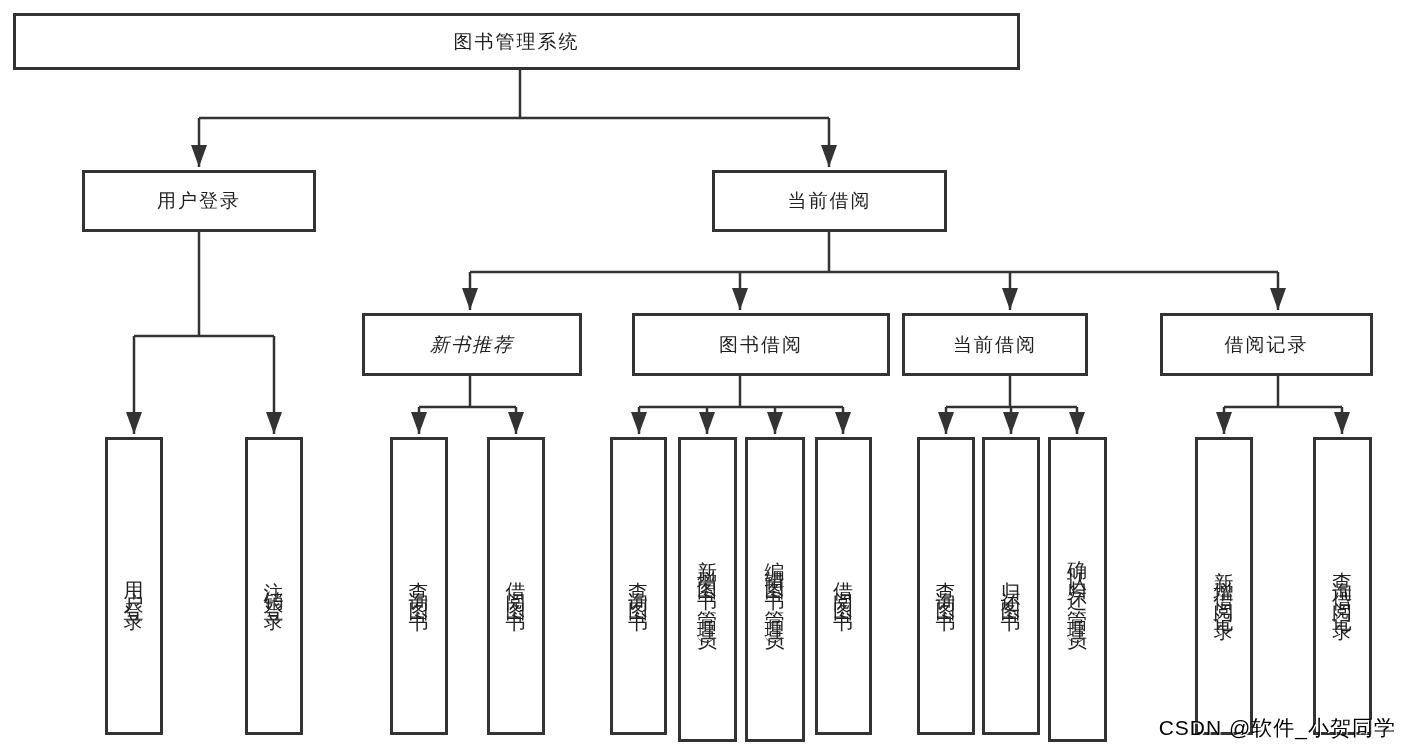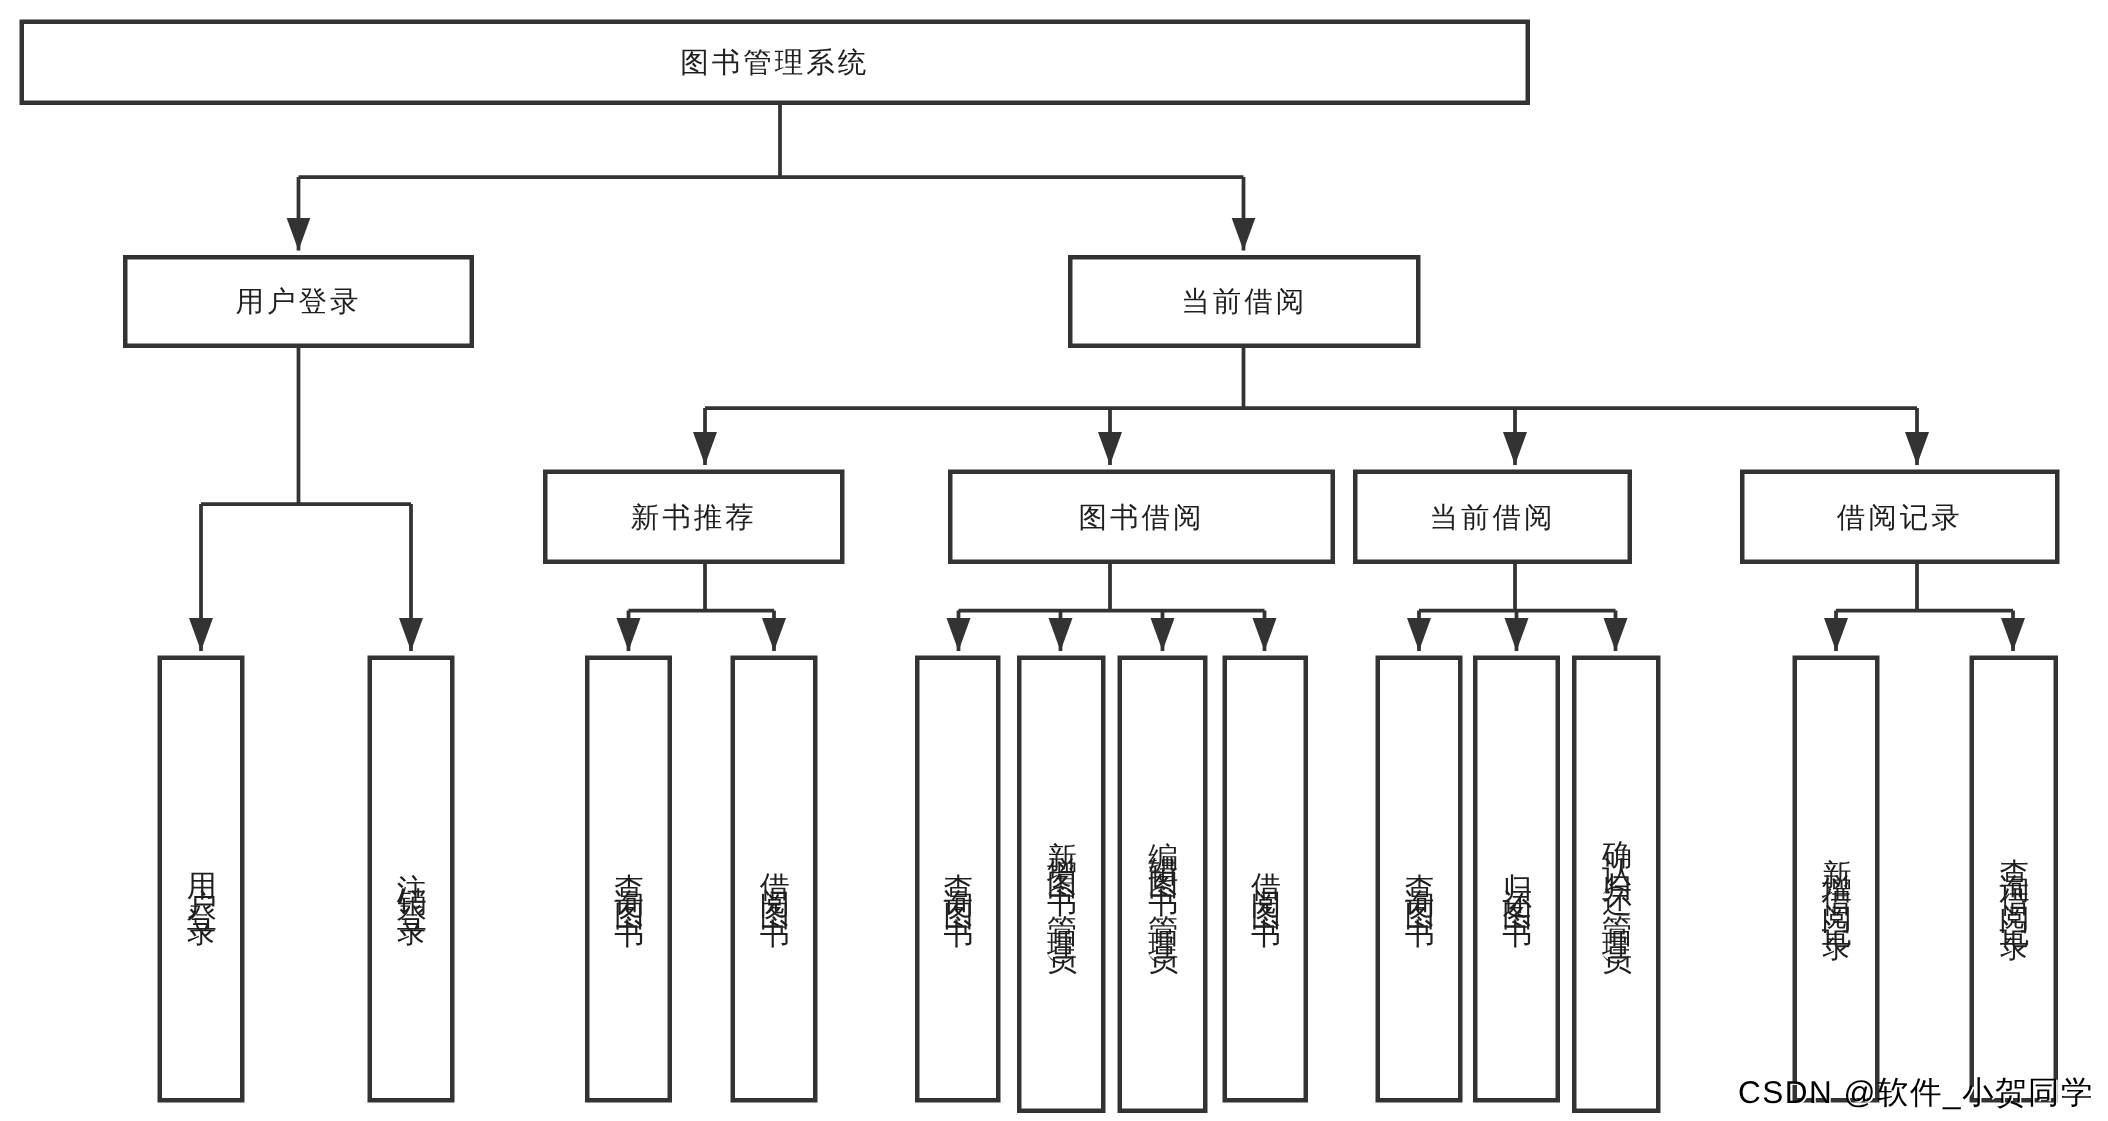--- a/index.html
+++ b/index.html
@@ -112,21 +112,21 @@
       <path d="M1224 407 V434" marker-end="url(#arrow)"></path>
       <path d="M1342 407 V434" marker-end="url(#arrow)"></path>
     </g>
   </svg>
 
   <div class="node h-node" style="left:13px; top:13px; width:1007px; height:57px;">图书管理系统</div>
 
   <div class="node h-node" style="left:82px; top:170px; width:234px; height:62px;">用户登录</div>
   <div class="node h-node" style="left:712px; top:170px; width:235px; height:62px;">当前借阅</div>
 
-  <div class="node h-node" style="left:362px; top:313px; width:201px; height:63px;">新书推荐</div>
+  <div class="node h-node" style="left:362px; top:313px; width:220px; height:63px;font-style:italic;">新书推荐</div>
   <div class="node h-node" style="left:632px; top:313px; width:258px; height:63px;">图书借阅</div>
   <div class="node h-node" style="left:902px; top:313px; width:186px; height:63px;">当前借阅</div>
   <div class="node h-node" style="left:1160px; top:313px; width:213px; height:63px;">借阅记录</div>
 
   <div class="node v-node" style="left:105px; top:437px; width:58px; height:298px;">用户登录</div>
   <div class="node v-node" style="left:245px; top:437px; width:58px; height:298px;">注销登录</div>
 
   <div class="node v-node" style="left:390px; top:437px; width:58px; height:298px;">查询图书</div>
   <div class="node v-node" style="left:487px; top:437px; width:58px; height:298px;">借阅图书</div>
 

